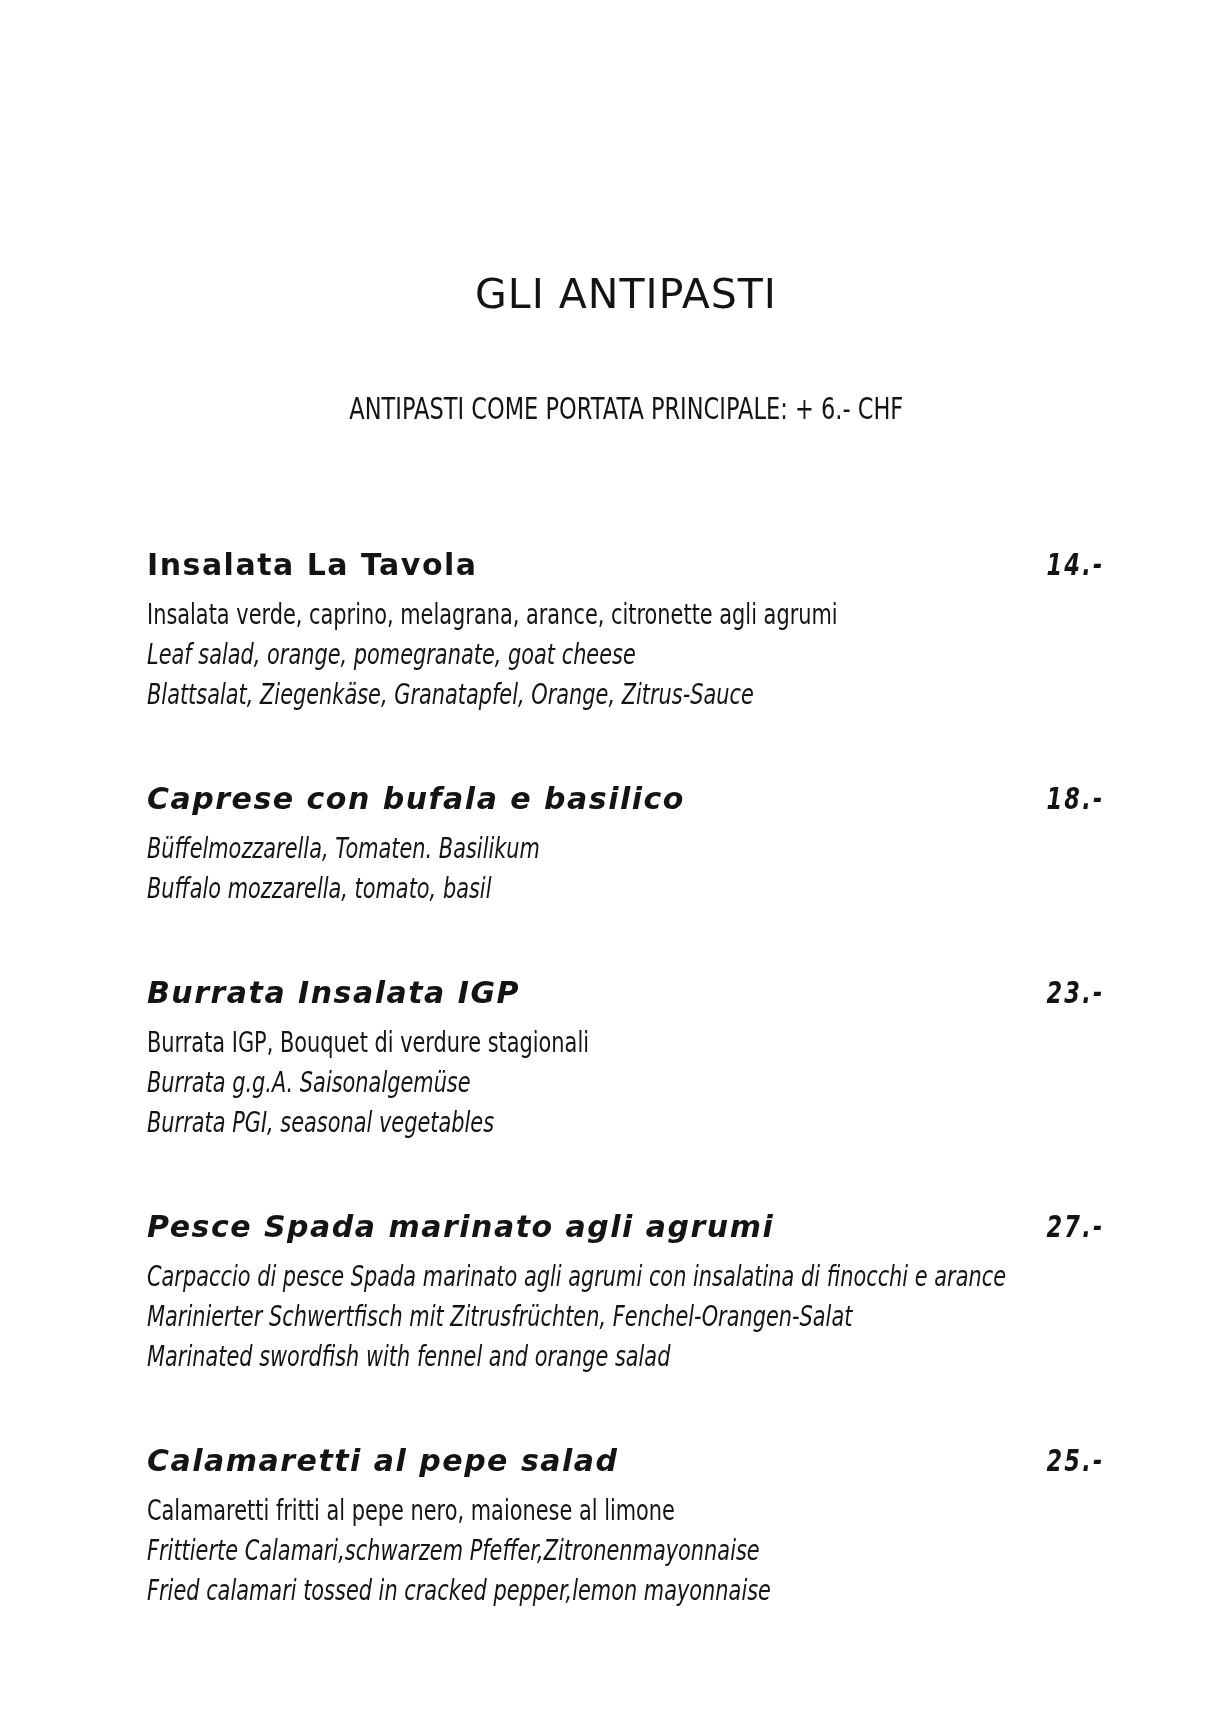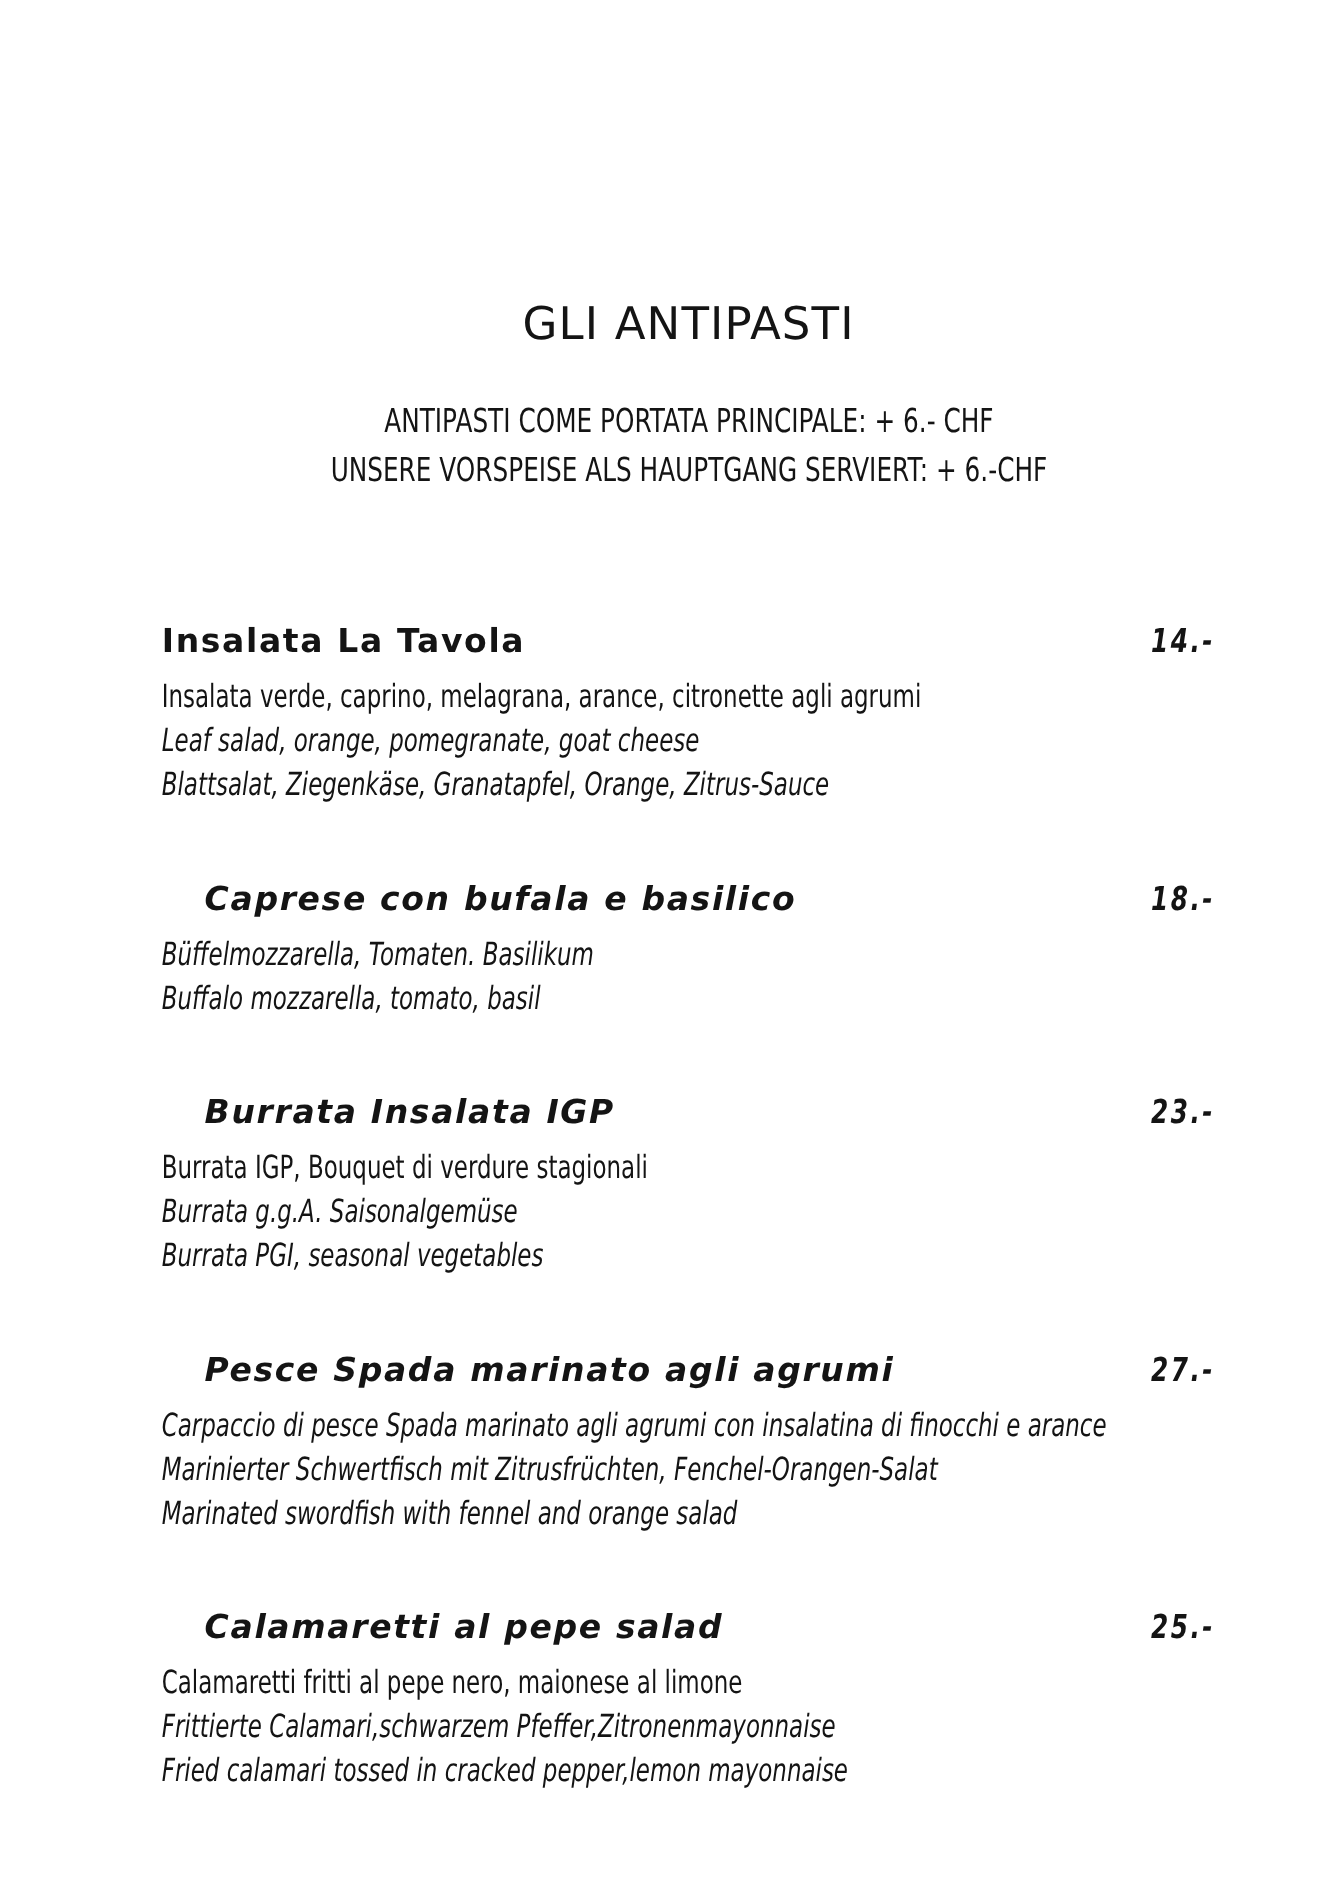--- a/index.html
+++ b/index.html
@@ -24,21 +24,21 @@
   .page-title {
     padding-top: 243px;
     text-align: center;
     font-size: 41px;
     line-height: 49px;
     font-weight: normal;
     letter-spacing: 1px;
     white-space: nowrap;
   }
   .subtitles {
-    margin-top: 43px;
+    margin-top: 68px;
     text-align: center;
     font-size: 30px;
     line-height: 44px;
   }
   .sub-line { white-space: nowrap; }
   .sub-line > span {
     display: inline-block;
     transform: scaleX(0.75);
     transform-origin: center center;
     white-space: nowrap;
@@ -55,21 +55,21 @@
     justify-content: space-between;
     align-items: flex-end;
     font-size: 30px;
     line-height: 42px;
     font-weight: bold;
   }
   .item-name {
     letter-spacing: 1.5px;
     white-space: nowrap;
   }
-  .item-name.italic { font-style: italic; margin-left: 39px; }
+  .item-name.italic { font-style: italic; }
   .item-price {
     font-style: italic;
     white-space: nowrap;
     margin-top: 16px;
   }
   .item-price > span {
     display: inline-block;
     transform: scaleX(0.75);
     transform-origin: right center;
     letter-spacing: 3px;
@@ -91,23 +91,20 @@
 </head>
 <body>
 
 <div class="page">
 
   <h1 class="page-title">GLI ANTIPASTI</h1>
 
   <div class="subtitles">
     <div class="sub-line">
       <span>ANTIPASTI COME PORTATA PRINCIPALE: + 6.- CHF</span>
-    </div>
-    <div class="sub-line">
-      <span>UNSERE VORSPEISE ALS HAUPTGANG SERVIERT: + 6.-CHF</span>
     </div>
   </div>
 
   <div class="menu-list">
   <div class="menu-item">
     <div class="name-row">
       <span class="item-name">Insalata La Tavola</span>
       <span class="item-price"><span>14.-</span></span>
     </div>
     <div class="descs">

